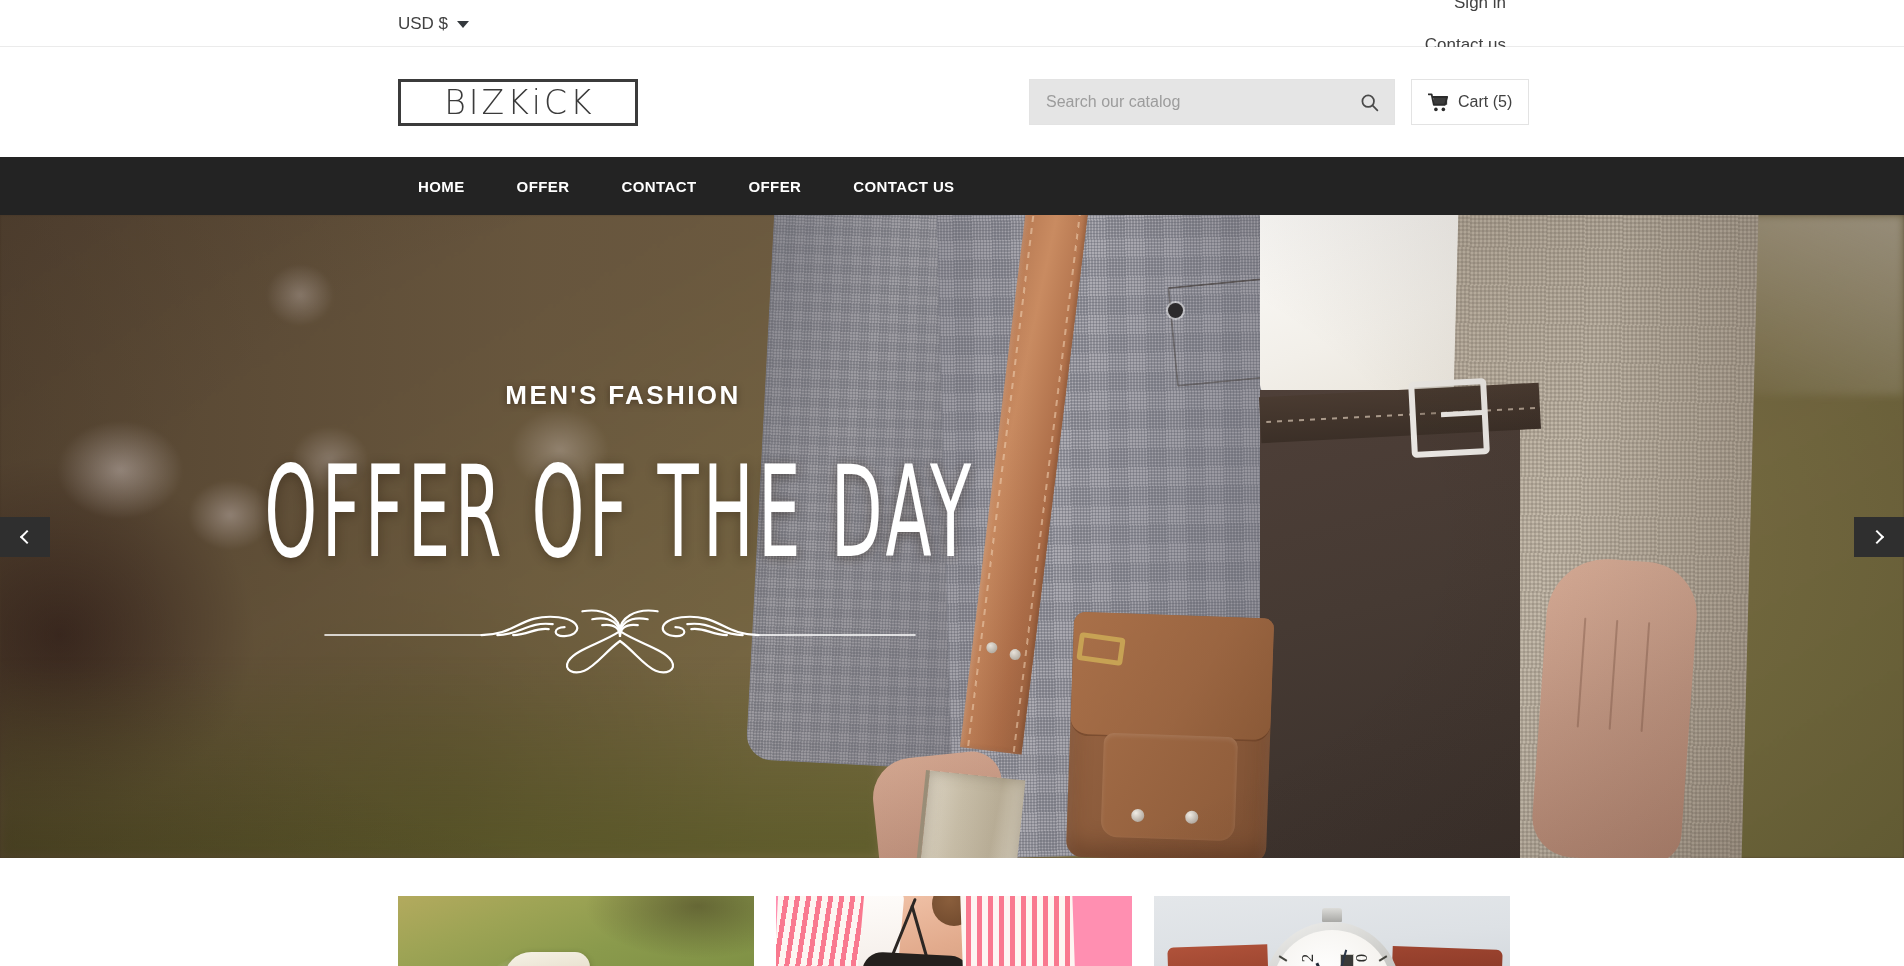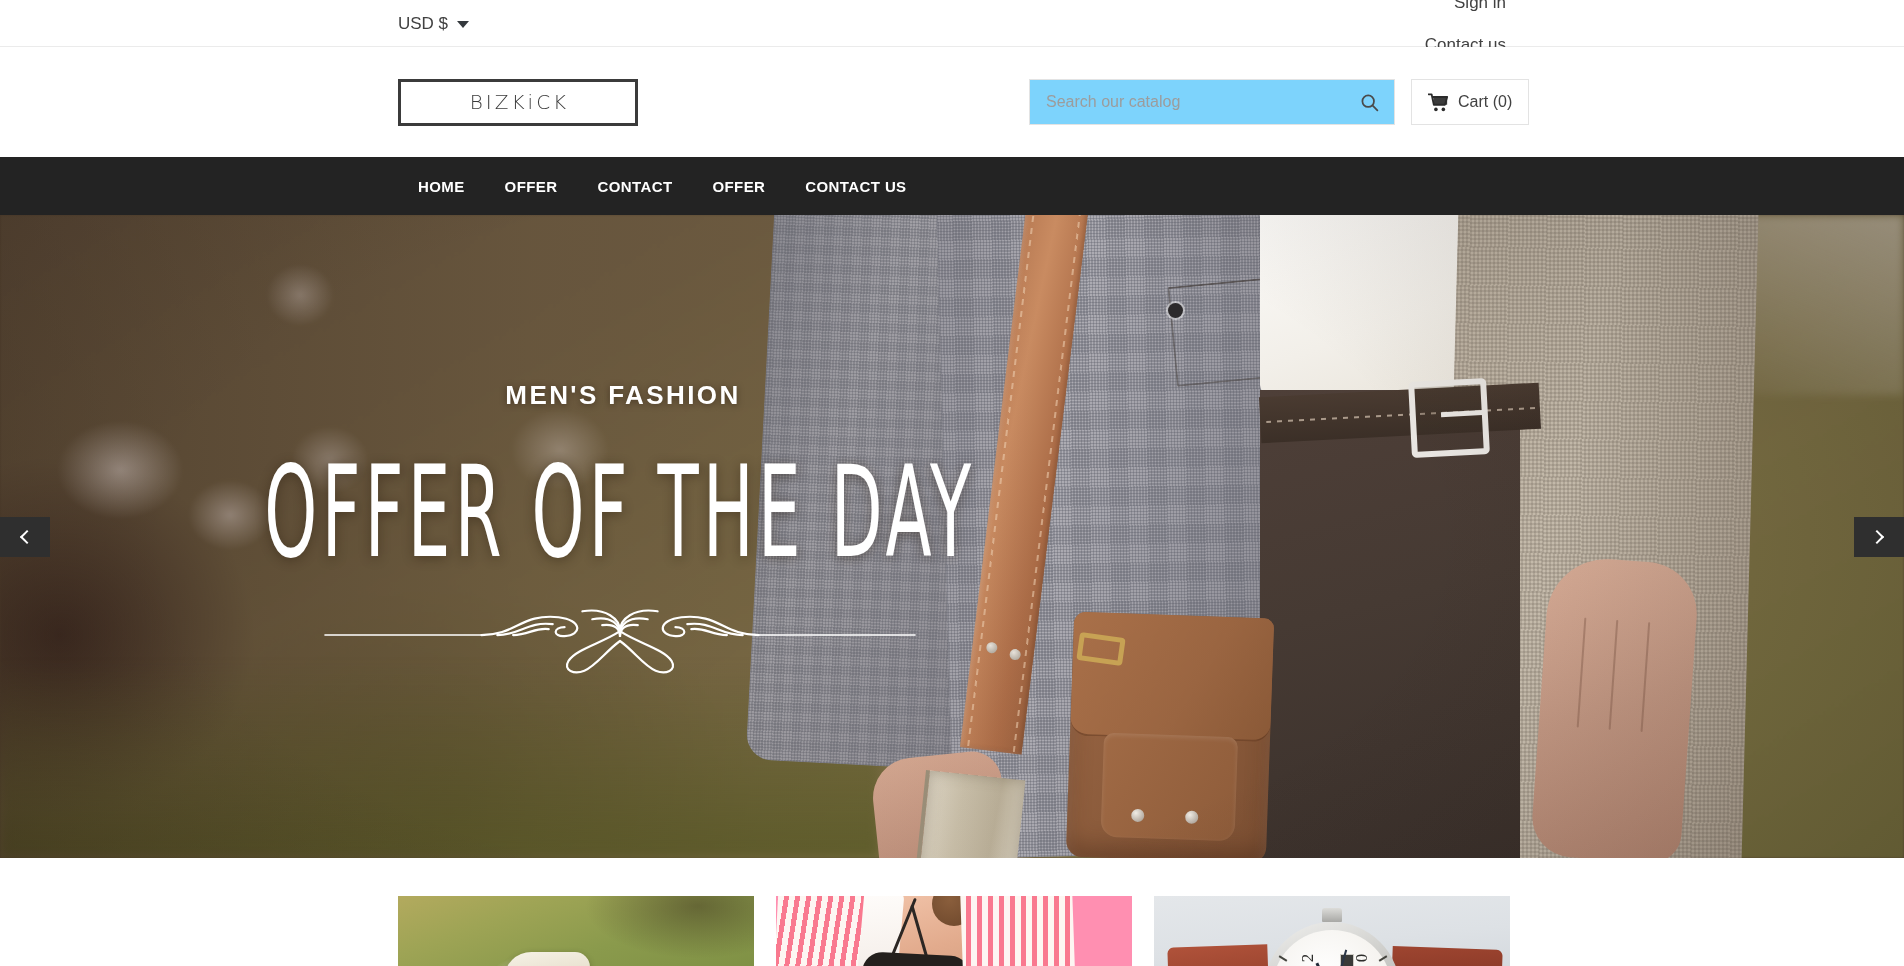--- a/index.html
+++ b/index.html
@@ -72,40 +72,40 @@
     left: 398px;
     width: 240px;
     height: 47px;
     border: 3px solid #3b3b3b;
     display: flex;
     align-items: center;
     justify-content: center;
   }
   .logo-text {
     font-family: "DejaVu Sans", sans-serif;
-    font-size: 20px;
+    font-size: 33px;
     letter-spacing: 3px;
     color: #3b3b3b;
     font-weight: 300;
     line-height: 1;
     padding-left: 3px;
   }
 
   .header-right {
     position: absolute;
     left: 1029px;
     display: flex;
     align-items: center;
     gap: 16px;
   }
   .search-wrap {
     width: 366px;
     height: 46px;
     border: 1px solid #e3e3e3;
-    background: #7dd3fc;
+    background: #e5e5e5;
     display: flex;
     align-items: center;
     padding: 0 14px 0 16px;
   }
   .search-input {
     flex: 1;
     border: none;
     outline: none;
     font-size: 16px;
     color: #414141;
@@ -142,21 +142,21 @@
     width: 100%;
     height: 58px;
     background: #232323;
     display: flex;
     align-items: center;
   }
   .nav-inner {
     margin-left: 398px;
     display: flex;
     align-items: flex-end;
-    gap: 0;
+    gap: 12px;
     height: 100%;
   }
   .nav-item {
     color: #ffffff;
     font-size: 15px;
     font-weight: bold;
     letter-spacing: 0.4px;
     text-decoration: none;
     padding: 0 20px;
     height: 100%;
@@ -689,21 +689,21 @@
       </button>
     </div>
 
     <button class="cart-btn">
       <svg width="21" height="19" viewBox="0 0 24 22">
         <path d="M0.5 1.5 H4 L6.6 13.6 H19.4 L22 4.6 H5.3" fill="none" stroke="#2b2b2b" stroke-width="2.1" stroke-linejoin="round" stroke-linecap="round"></path>
         <rect x="6.1" y="4.6" width="15.9" height="9" fill="#2b2b2b" opacity="0.92"></rect>
         <circle cx="9" cy="19" r="2.1" fill="#2b2b2b"></circle>
         <circle cx="17.6" cy="19" r="2.1" fill="#2b2b2b"></circle>
       </svg>
-      <span>Cart (0)</span>
+      <span>Cart (5)</span>
     </button>
   </div>
 </div>
 
 <nav class="nav">
   <div class="nav-inner">
     <a class="nav-item" href="#">HOME</a>
     <a class="nav-item" href="#">OFFER</a>
     <a class="nav-item" href="#">CONTACT</a>
     <a class="nav-item" href="#">OFFER</a>

